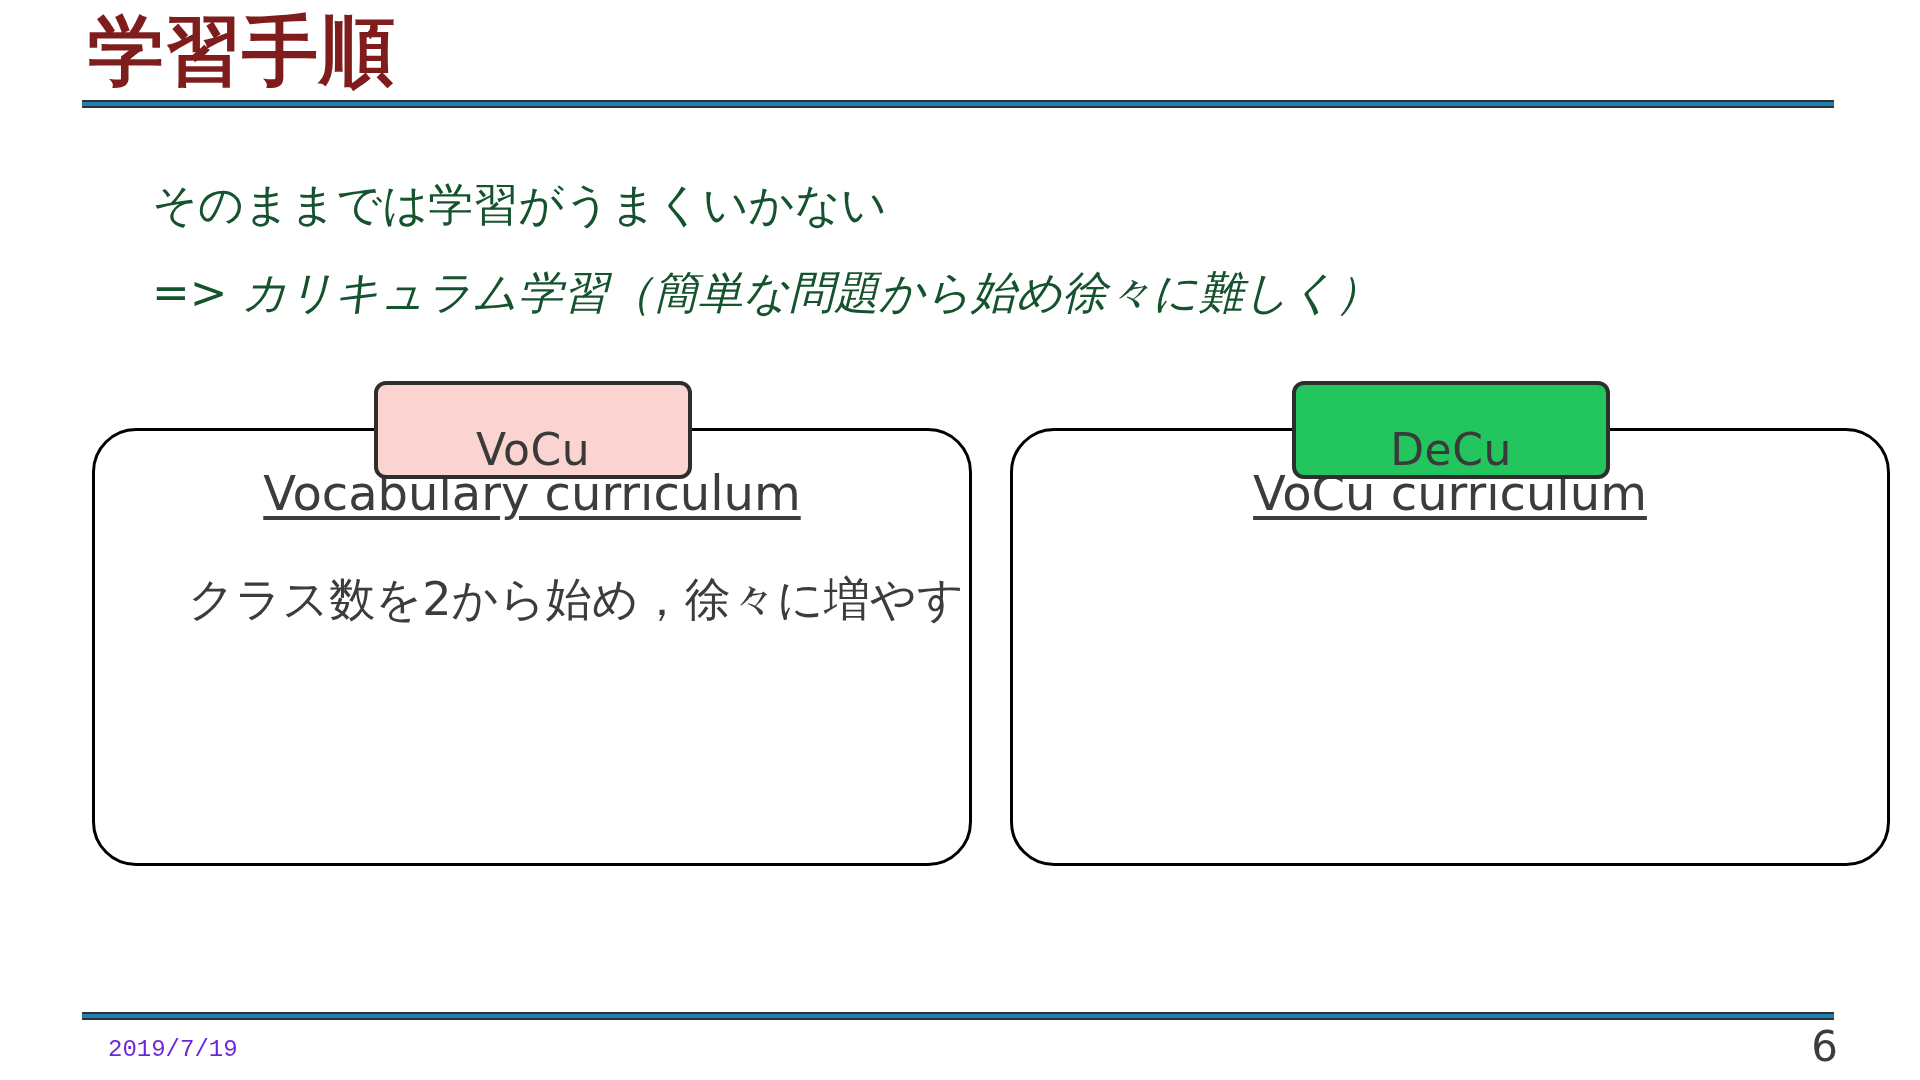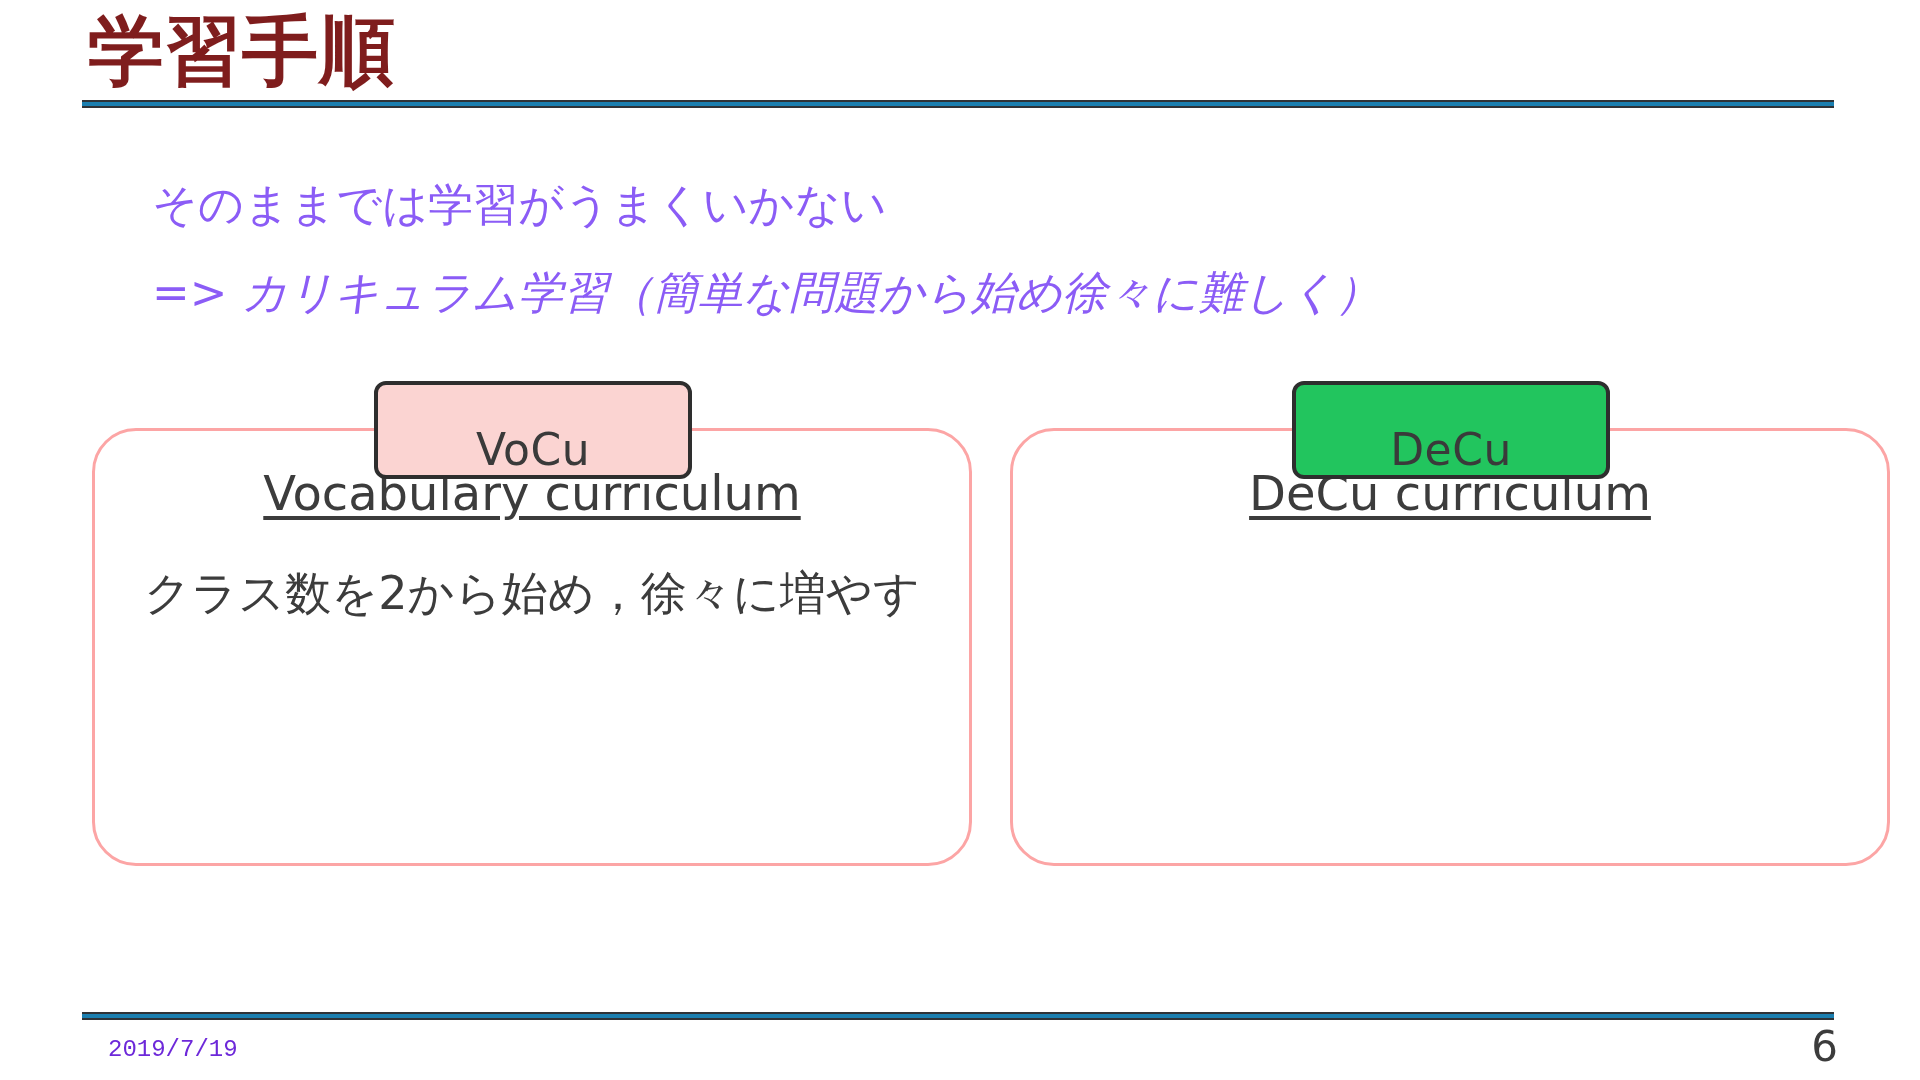--- a/index.html
+++ b/index.html
@@ -63,32 +63,32 @@
     height: 4px;
     background: #1b7fb0;
   }
   .title-rule .rule-dark-bottom { top: 6px; }
 
   
   .body-line {
     position: absolute;
     font-size: 45px;
     line-height: 1.2;
-    color: #8b5cf6;
+    color: #14532d;
     white-space: nowrap;
     font-family: "DejaVu Sans", "Liberation Sans", sans-serif;
   }
   .body-line-1 { left: 152px; top: 178px; }
   .body-line-2 { left: 152px; top: 266px; font-style: italic; }
 
   
   .card {
     position: absolute;
     box-sizing: border-box;
-    border: 3px solid #fca5a5;
+    border: 3px solid #000000;
     border-radius: 44px;
     background: #ffffff;
   }
   .card-left  { left: 92px;  top: 428px; width: 880px; height: 438px; }
   .card-right { left: 1010px; top: 428px; width: 880px; height: 438px; }
 
   
   .tab {
     position: absolute;
     box-sizing: border-box;
@@ -130,21 +130,22 @@
     top: 34px;
   }
   .card-desc {
     position: absolute;
     font-size: 46px;
     color: #3c3c3c;
     white-space: nowrap;
     text-align: center;
     width: 100%;
     left: 0;
-    top: 132px;
+    top: 138px;
+    padding-left: 44px;
   }
 
   
   .footer-rule {
     position: absolute;
     left: 82px;
     top: 1012px;
     width: 1752px;
     height: 8px;
   }
@@ -195,21 +196,21 @@
   <div class="card card-left">
     <div class="card-heading">Vocabulary curriculum</div>
     <div class="card-desc">クラス数を2から始め，徐々に増やす</div>
   </div>
 
   <div class="tab tab-vocu">
     <span>VoCu</span>
   </div>
 
   <div class="card card-right">
-    <div class="card-heading">DeCu curriculum</div>
+    <div class="card-heading">VoCu curriculum</div>
   </div>
 
   <div class="tab tab-decu">
     <span>DeCu</span>
   </div>
 
   <div class="footer-rule">
     <div class="rule-dark-top"></div>
     <div class="rule-accent"></div>
     <div class="rule-dark-bottom"></div>

